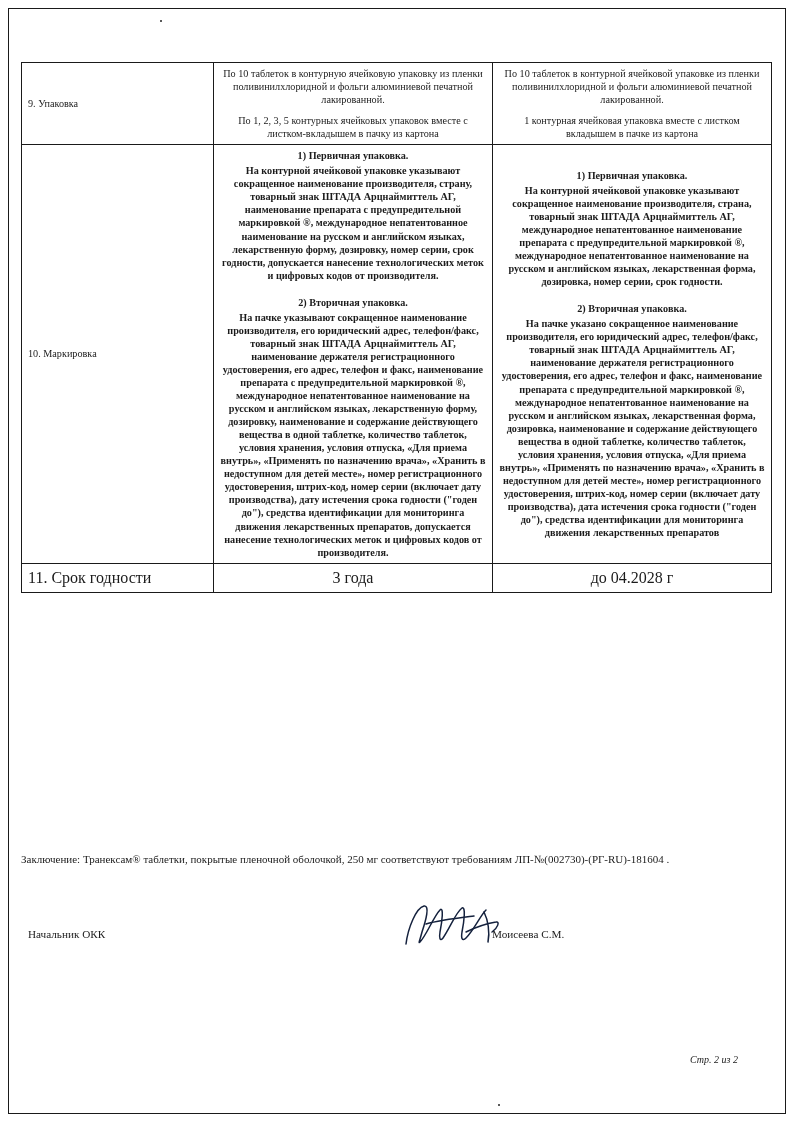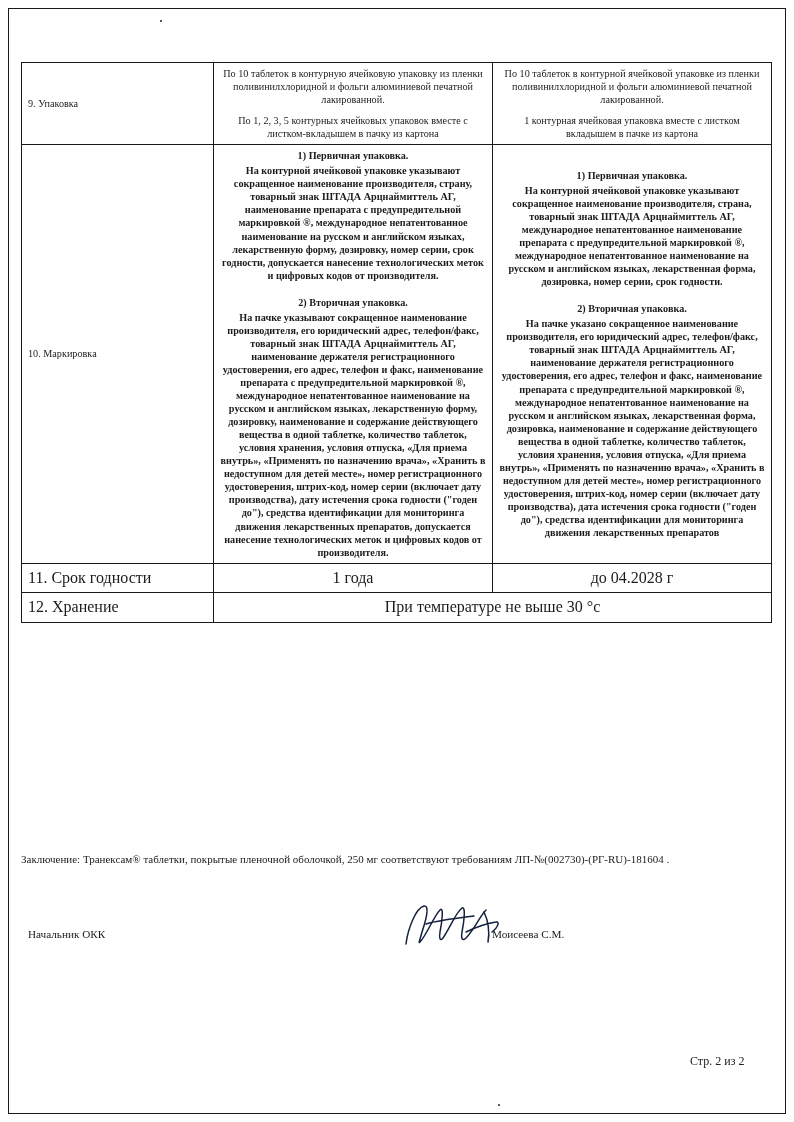--- a/index.html
+++ b/index.html
@@ -119,22 +119,23 @@
     position: absolute;
     left: 372px;
     top: -22px;
     width: 110px;
     height: 52px;
   }
   .footer-page {
     position: absolute;
     left: 690px;
     top: 1054px;
-    font-size: 12px;
+    font-size: 10px;
     color: #222;
+    font-style: italic;
   }
 </style>
 </head>
 <body>
 
 <div class="page">
 
   <div class="page-border"></div>
   <div class="dot dot-top"></div>
   <div class="dot dot-bottom"></div>
@@ -178,28 +179,24 @@
           </div>
           <div class="sub-block">
             <p class="para-title">2) Вторичная упаковка.</p>
             <p class="para">На пачке указано сокращенное наименование производителя, его юридический адрес, телефон/факс, товарный знак ШТАДА Арцнаймиттель АГ, наименование держателя регистрационного удостоверения, его адрес, телефон и факс, наименование препарата с предупредительной маркировкой ®, международное непатентованное наименование на русском и английском языках, лекарственная форма, дозировка, наименование и содержание действующего вещества в одной таблетке, количество таблеток, условия хранения, условия отпуска, «Для приема внутрь»,  «Применять по назначению врача»,  «Хранить в недоступном для детей месте», номер регистрационного удостоверения, штрих-код, номер серии (включает дату производства), дата истечения срока годности ("годен до"),  средства идентификации для мониторинга движения лекарственных препаратов</p>
           </div>
         </td>
       </tr>
 
       <tr class="row-small">
         <td class="cell-label">11. Срок годности</td>
-        <td class="cell-center-mid">1 года</td>
+        <td class="cell-center-mid">3 года</td>
         <td class="cell-center">до 04.2028 г</td>
       </tr>
 
-      <tr class="row-small">
-        <td class="cell-label">12. Хранение</td>
-        <td class="cell-center" colspan="2">При температуре не выше 30 °с</td>
-      </tr>
 
     </tbody>
   </table>
 
   <div class="conclusion">Заключение: Транексам® таблетки, покрытые пленочной оболочкой, 250 мг  соответствуют требованиям ЛП-№(002730)-(РГ-RU)-181604 .</div>
 
   <div class="sign-row">
     <div class="sign-title">Начальник ОКК</div>
     <svg class="signature" viewBox="0 0 110 52" xmlns="http://www.w3.org/2000/svg">
       <g fill="none" stroke="#14213d" stroke-width="1.5" stroke-linecap="round">

